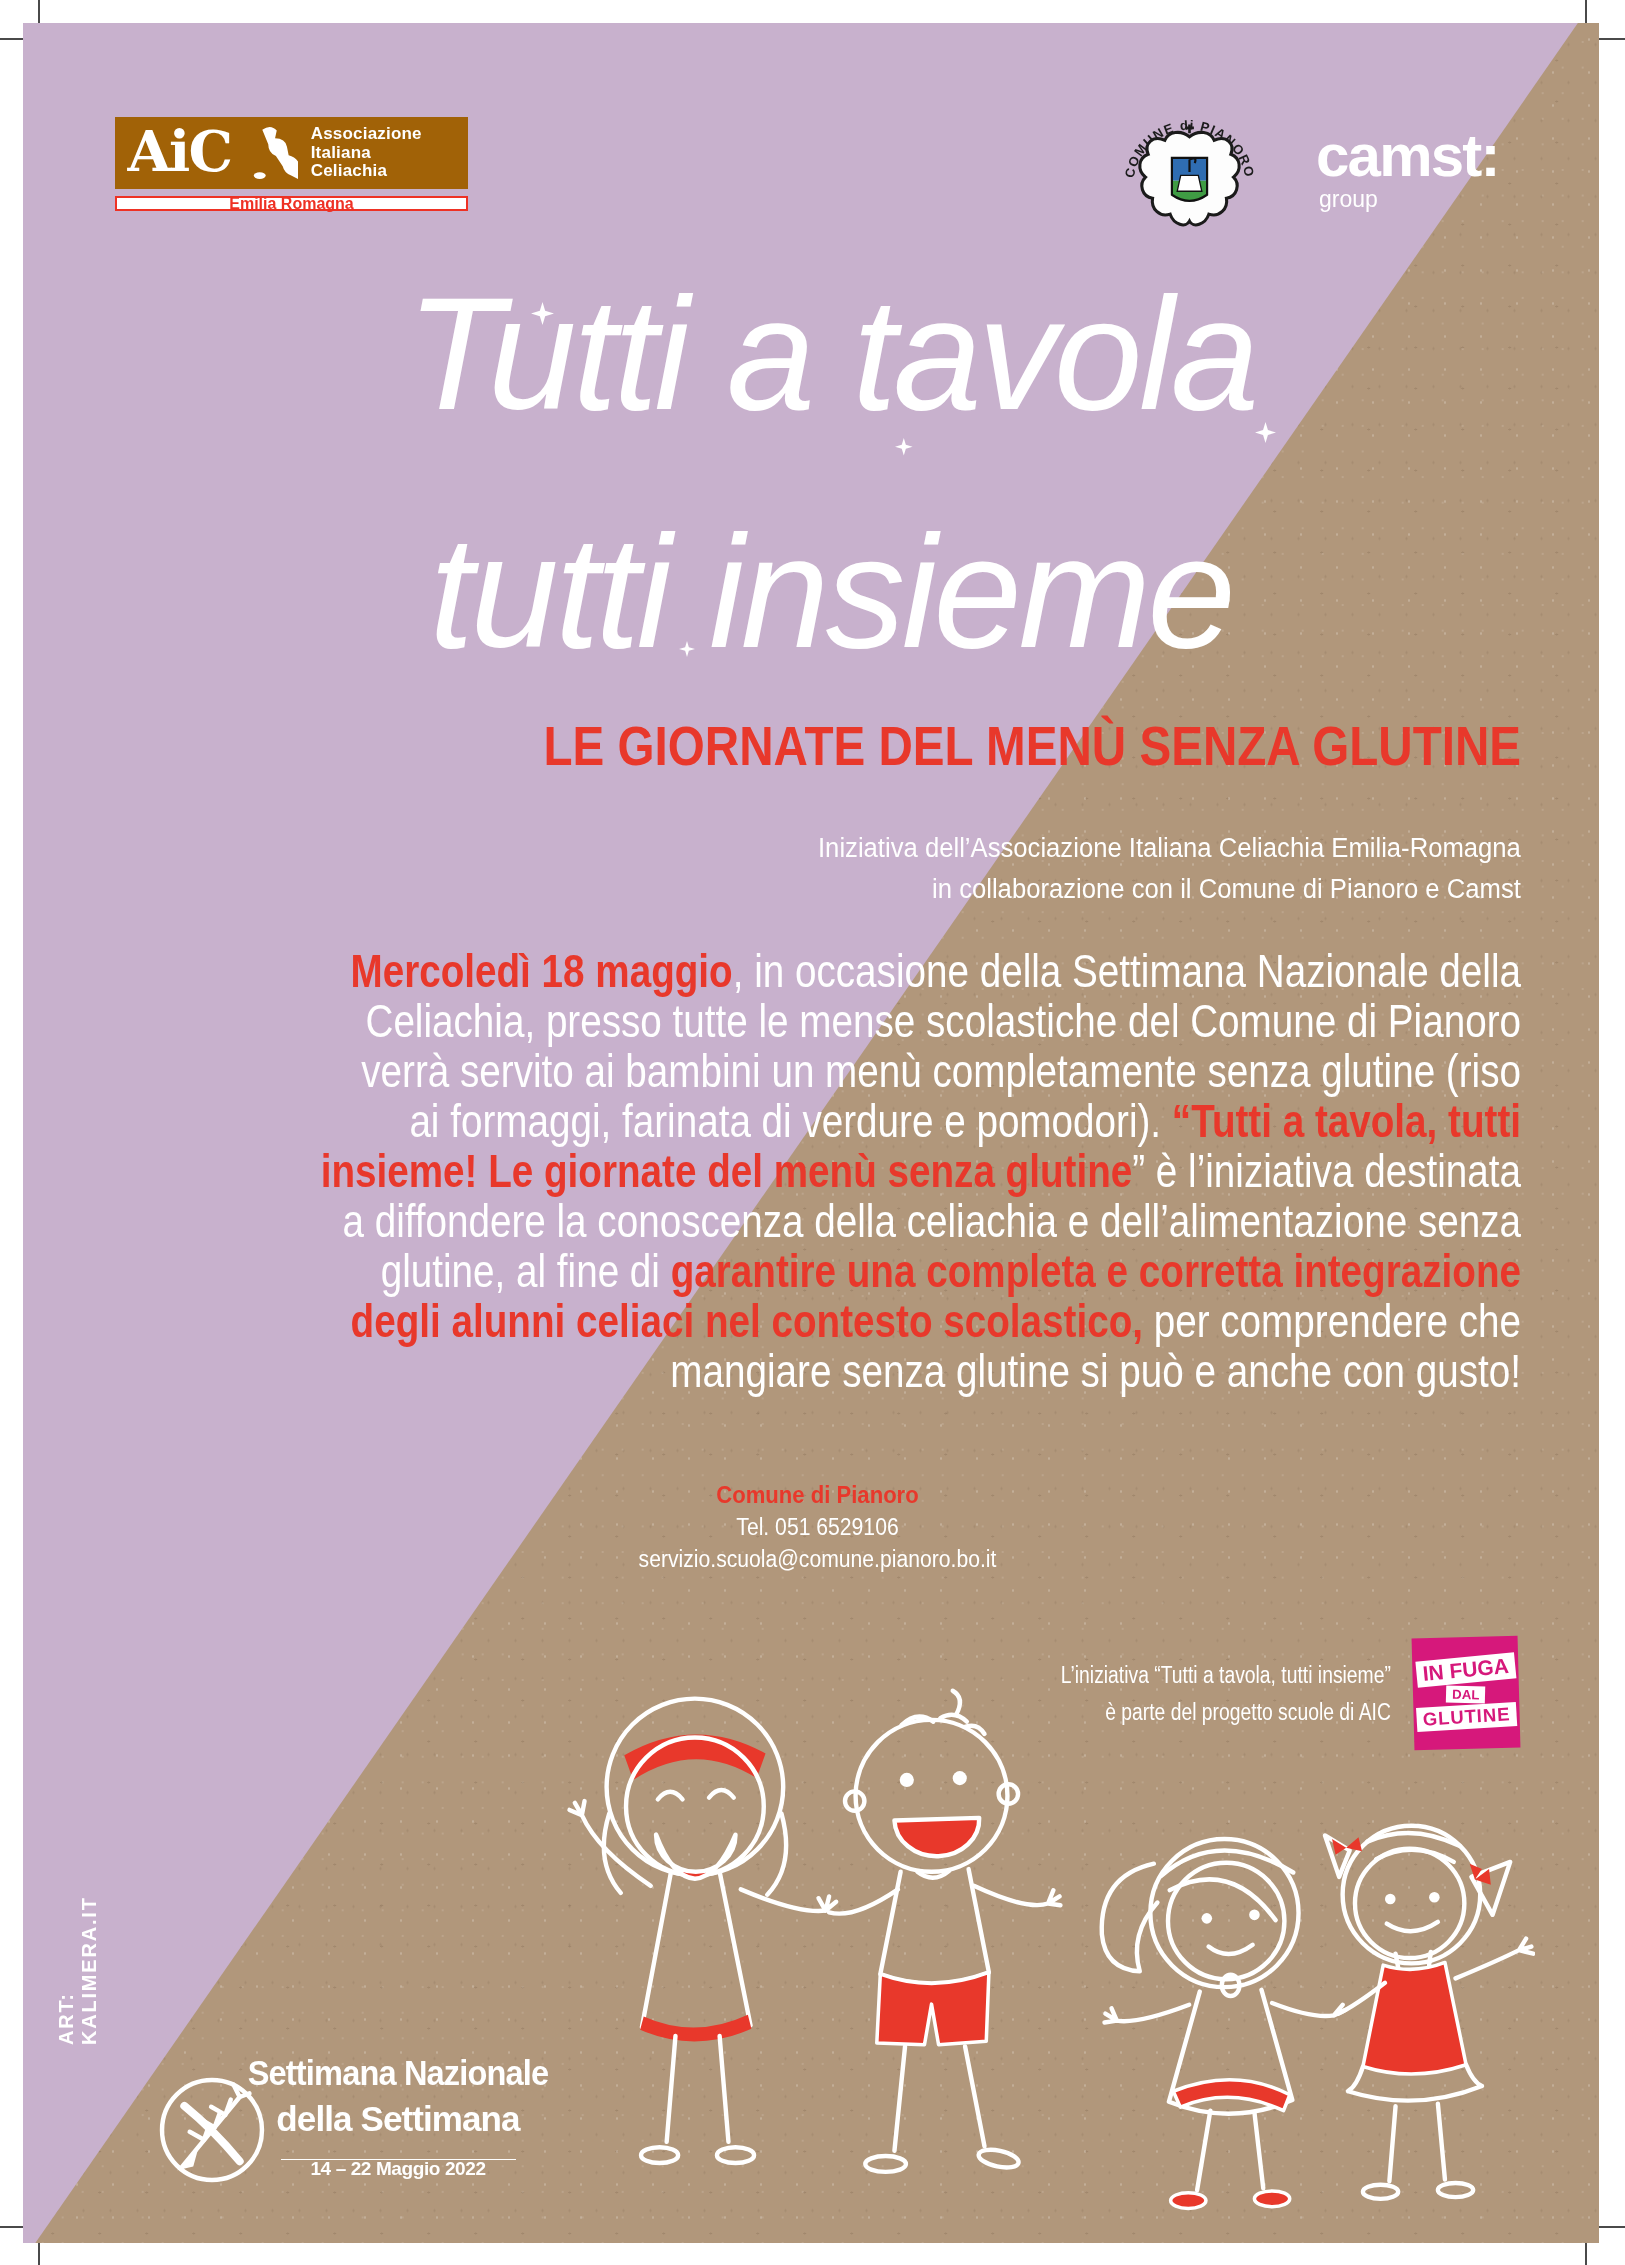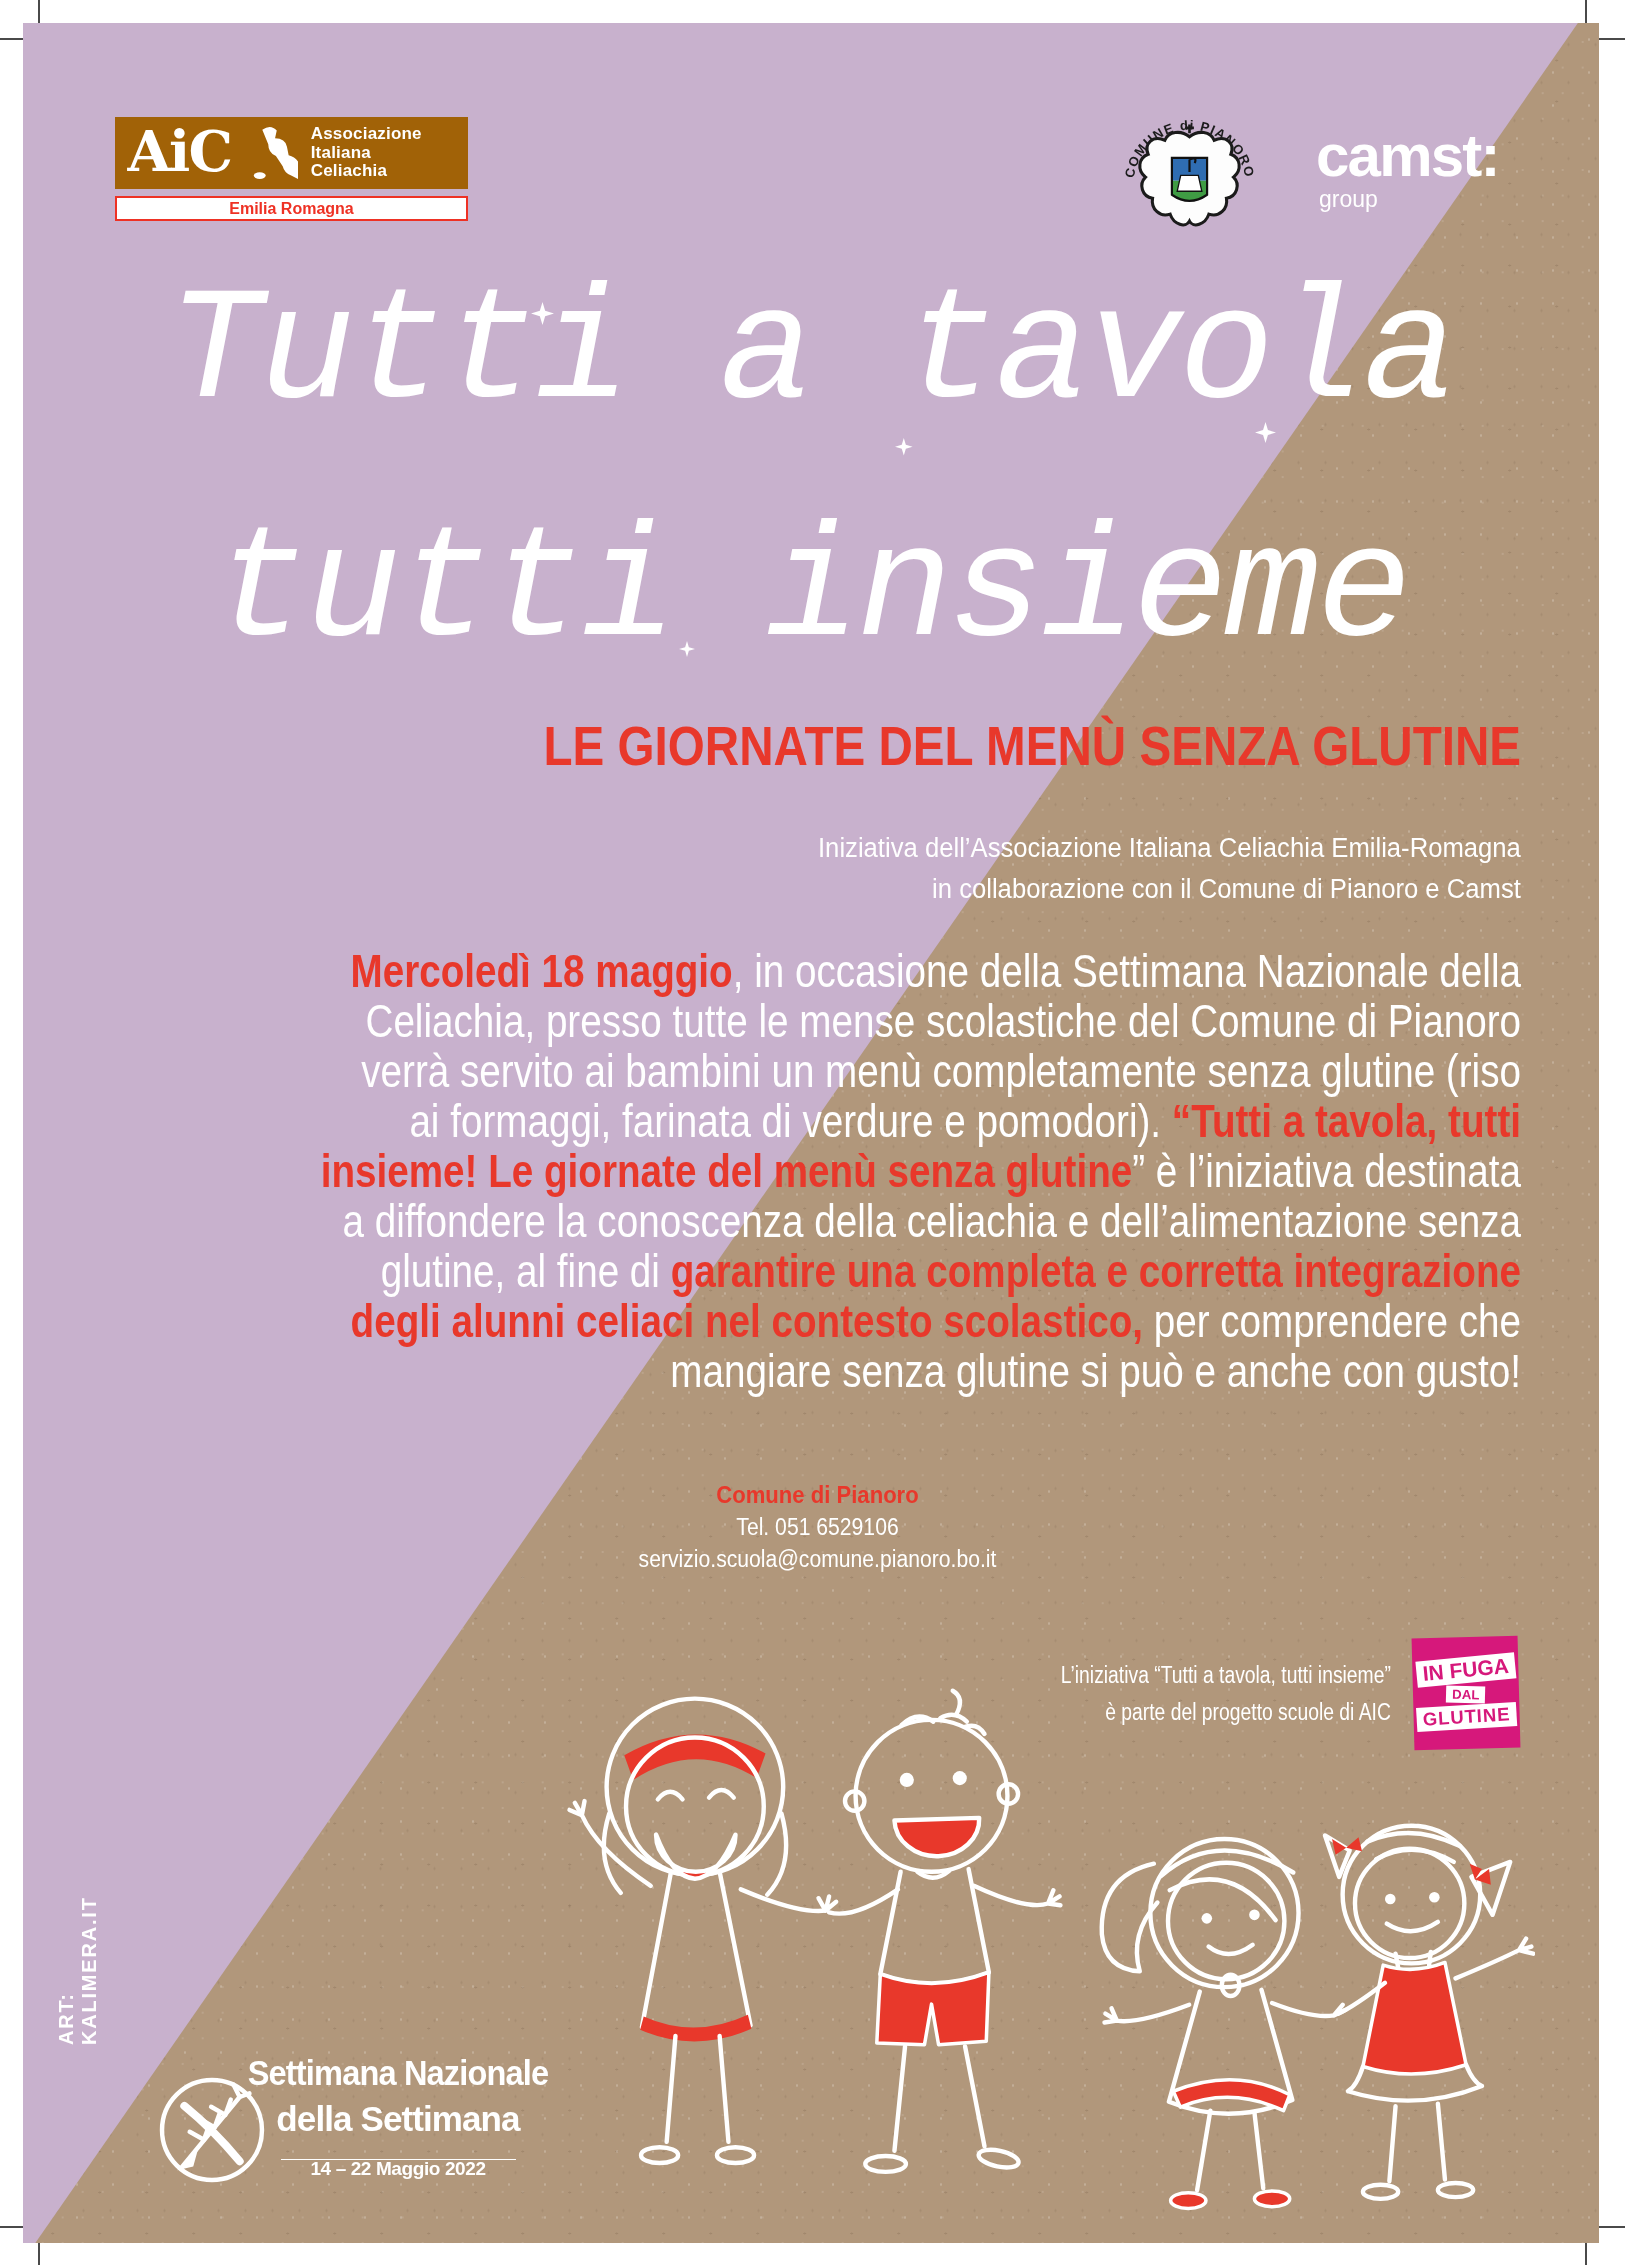--- a/index.html
+++ b/index.html
@@ -16,29 +16,29 @@
     background-size:36px 33px,20px 25.6px,47px 41px,27px 38px;
     background-position:0 0,9.7px 6.2px,6.2px 17px,20px 2.6px;
     clip-path:polygon(98.66% 0, 100% 0, 100% 100%, 0.78% 100%);}
   
   .mark{background:#4a4a4a;}
   
   .aic-box{left:92px;top:94px;width:353px;height:72px;background:#a16207;display:flex;align-items:center;padding:0 12.4px;box-sizing:border-box;}
   .aic-acronym{font-family:"DejaVu Serif",serif;font-weight:bold;color:#fff;font-size:56px;line-height:56px;letter-spacing:-1.8px;margin-top:-3.5px;}
   .aic-italy{margin-left:16px;margin-right:12.4px;}
   .aic-org{color:#fff;font-weight:bold;font-size:17px;line-height:18.5px;letter-spacing:0.2px;}
-  .aic-bar{left:92px;top:173px;width:353px;height:25px;background:#fff;border:2.6px solid #ee3124;box-sizing:border-box;
+  .aic-bar{left:92px;top:173px;width:353px;height:15px;background:#fff;border:2.6px solid #ee3124;box-sizing:border-box;
            display:flex;align-items:center;justify-content:center;color:#ee3124;font-weight:bold;font-size:16px;}
   
   .camst{left:1293px;top:104px;color:#fff;}
   .camst-name{font-weight:bold;font-size:60px;line-height:58px;letter-spacing:-1.8px;}
   .camst-sub{font-size:23px;line-height:25px;margin-left:3px;margin-top:1.8px;}
   
   .title{left:0;width:1576px;top:212px;text-align:center;color:#fff;
-         font-family:Liberation Mono, monospace;font-style:italic;font-size:159px;line-height:238px;letter-spacing:-3.5px;}
+         font-family:Liberation Sans, sans-serif;font-style:italic;font-size:159px;line-height:238px;letter-spacing:-3.5px;padding-left:20px;}
   
   .subtitle{right:78px;top:690px;color:#e8382b;font-weight:bold;font-size:56px;white-space:nowrap;
             transform:scaleX(.85);transform-origin:100% 50%;letter-spacing:0px;}
   
   .intro{right:78px;top:805px;text-align:right;color:#fff;font-size:27px;line-height:41px;}
   .intro div{white-space:nowrap;transform:scaleX(.95);transform-origin:100% 50%;}
   
   .bodytext{right:78px;top:923px;text-align:right;font-size:46px;line-height:50px;}
   .body-line{white-space:nowrap;transform:scaleX(.84);transform-origin:100% 50%;}
   .seg-white{color:#ffffff;}

